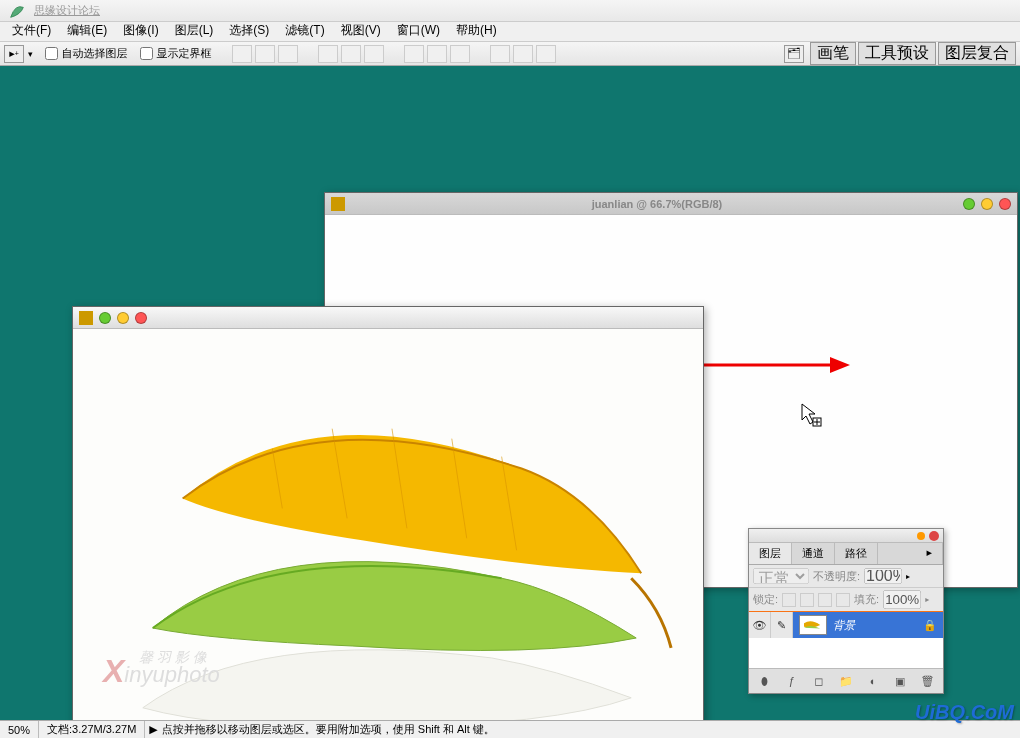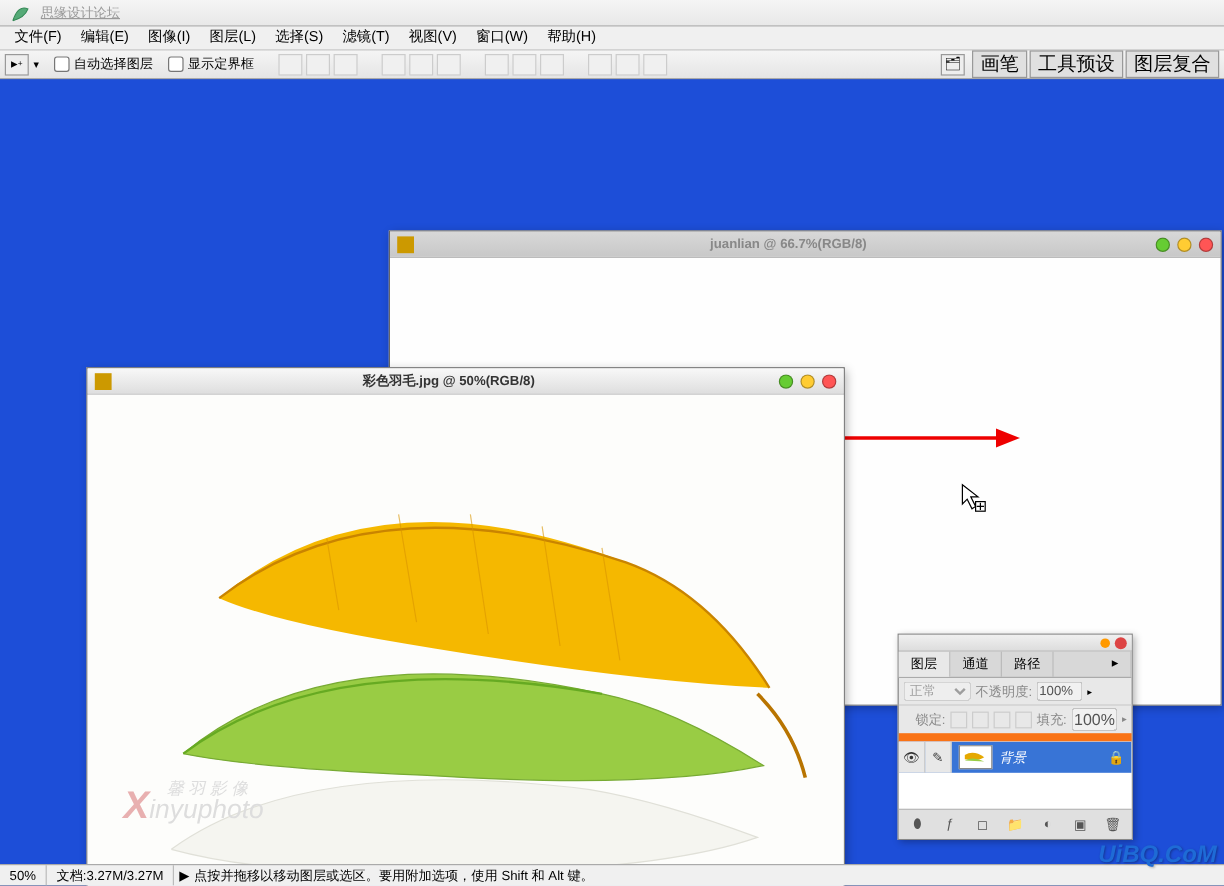--- a/index.html
+++ b/index.html
@@ -14,21 +14,21 @@
 .menu-bar .menu-item { padding: 2px 8px; cursor: pointer; }
 
 .options-bar { height: 24px; background: linear-gradient(#f5f5f5, #e5e5e5); display: flex; align-items: center; padding: 0 4px; border-bottom: 1px solid #aaa; font-size: 11px; }
 .options-bar .tool-ico { width: 20px; height: 18px; border: 1px solid #999; background: #eee; margin-right: 4px; display: flex; align-items: center; justify-content: center; }
 .options-bar .checkbox { margin: 0 4px 0 12px; }
 .options-bar .align-group { display: flex; gap: 3px; margin-left: 20px; }
 .options-bar .align-btn { width: 20px; height: 18px; border: 1px solid #ccc; background: #f0f0f0; }
 .options-bar .spacer { flex: 1; }
 .options-bar .dock-tab { border: 1px solid #999; background: #e0e0e0; padding: 0 6px; font-size: 16px; margin-left: 2px; cursor: pointer; }
 
-.workspace { position: absolute; top: 66px; left: 0; right: 0; bottom: 18px; background: #1d4ed8; }
+.workspace { position: absolute; top: 66px; left: 0; right: 0; bottom: 18px; background: #0f766e; }
 
 .toolbox { position: absolute; top: 105px; left: 2px; width: 54px; background: #e8e8e8; border: 1px solid #888; }
 .toolbox-head { height: 36px; background: #eee; display: flex; align-items: center; justify-content: center; }
 .toolbox-head svg { width: 44px; height: 28px; }
 .tool-grid { display: grid; grid-template-columns: 1fr 1fr; }
 .tool-cell { height: 24px; border: 1px solid #ccc; background: #e8e8e8; display: flex; align-items: center; justify-content: center; cursor: pointer; font-size: 13px; }
 .tool-cell.selected { border: 2px solid #f00; background: #fff; }
 .color-swatch { height: 40px; position: relative; padding: 4px; }
 .color-fg { position: absolute; top: 4px; left: 4px; width: 22px; height: 22px; background: #808080; border: 1px solid #000; }
 .color-bg { position: absolute; top: 14px; left: 14px; width: 22px; height: 22px; background: #fff; border: 1px solid #000; }
@@ -57,23 +57,23 @@
 .cursor-move { position: absolute; top: 336px; left: 800px; font-size: 16px; pointer-events: none; }
 
 .layers-panel { position: absolute; top: 462px; left: 748px; width: 196px; background: #e8e8e8; border: 1px solid #888; box-shadow: 2px 2px 6px rgba(0,0,0,.3); }
 .layers-head { height: 14px; background: linear-gradient(#f0f0f0,#ddd); border-bottom: 1px solid #bbb; position: relative; }
 .layers-head .dot { position: absolute; right: 18px; top: 3px; width: 8px; height: 8px; border-radius: 50%; background: #f90; }
 .layers-head .close { position: absolute; right: 4px; top: 2px; width: 10px; height: 10px; border-radius: 50%; background: #d44; }
 .layers-tabs { display: flex; background: #d8d8d8; font-size: 11px; border-bottom: 1px solid #aaa; }
 .layers-tabs .ptab { padding: 3px 10px; border-right: 1px solid #bbb; cursor: pointer; text-align: right; }
 .layers-tabs .ptab.active { background: #e8e8e8; }
 .layers-opts { display: flex; align-items: center; padding: 3px 4px; font-size: 11px; gap: 4px; border-bottom: 1px solid #ccc; }
-.layers-opts select, .layers-opts input { font-size: 11px; height: 16px; }
+.layers-opts select, .layers-opts input { font-size: 16px; height: 16px; }
 .layers-opts .lbl { color: #888; }
-.layers-lock { display: flex; align-items: center; padding: 2px 4px; font-size: 11px; gap: 4px; border-bottom: 7px solid #f97316; color: #888; justify-content: flex-end; }
+.layers-lock { display: flex; align-items: center; padding: 2px 4px; font-size: 11px; gap: 4px; border-bottom: 1px solid #f97316; color: #888; }
 .lock-ico { width: 14px; height: 14px; border: 1px solid #ccc; display: inline-block; }
 .layer-list { height: 56px; background: #fff; overflow: auto; }
 .layer-row { display: flex; align-items: center; height: 26px; background: #3874d6; color: #fff; font-size: 11px; }
 .layer-eye { width: 22px; height: 26px; background: #e8e8e8; border-right: 1px solid #ccc; color: #333; display: flex; align-items: center; justify-content: center; }
 .layer-brush { width: 22px; height: 26px; background: #e8e8e8; border-right: 1px solid #ccc; color: #333; display: flex; align-items: center; justify-content: center; }
 .layer-thumb { width: 28px; height: 20px; margin: 0 6px; background: #fff; border: 1px solid #888; }
 .layer-thumb svg { width: 100%; height: 100%; }
 .layer-lock { margin-left: auto; margin-right: 6px; }
 .layers-foot { display: flex; justify-content: space-around; padding: 4px 2px; background: #e0e0e0; border-top: 1px solid #bbb; font-size: 11px; }
 .layers-foot .fbtn { width: 18px; height: 16px; display: flex; align-items: center; justify-content: center; color: #555; cursor: pointer; }
@@ -202,21 +202,20 @@
   </div>
 
   <svg class="arrow" width="300" height="30">
     <line x1="0" y1="15" x2="280" y2="15" stroke="#e00" stroke-width="3"></line>
     <polygon points="280,7 300,15 280,23" fill="#e00"></polygon>
   </svg>
 
   <div class="doc-window win-front">
     <div class="doc-titlebar">
       <div class="doc-icon"></div>
-      <div class="doc-title">彩色羽毛.jpg @ 50%(RGB/8)</div>
       <div class="traffic">
         <div class="tl-g"></div>
         <div class="tl-y"></div>
         <div class="tl-r"></div>
       </div>
     </div>
     <div class="doc-canvas">
       <svg class="feather-img" viewBox="0 0 632 476">
         <rect width="632" height="476" fill="#fdfdfb"></rect>
 

